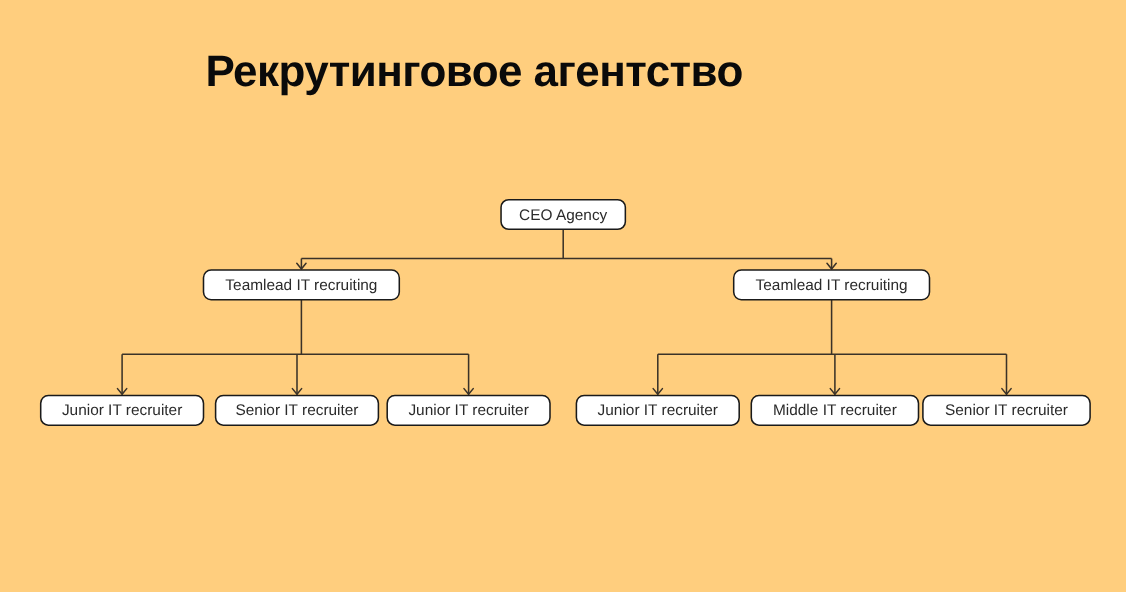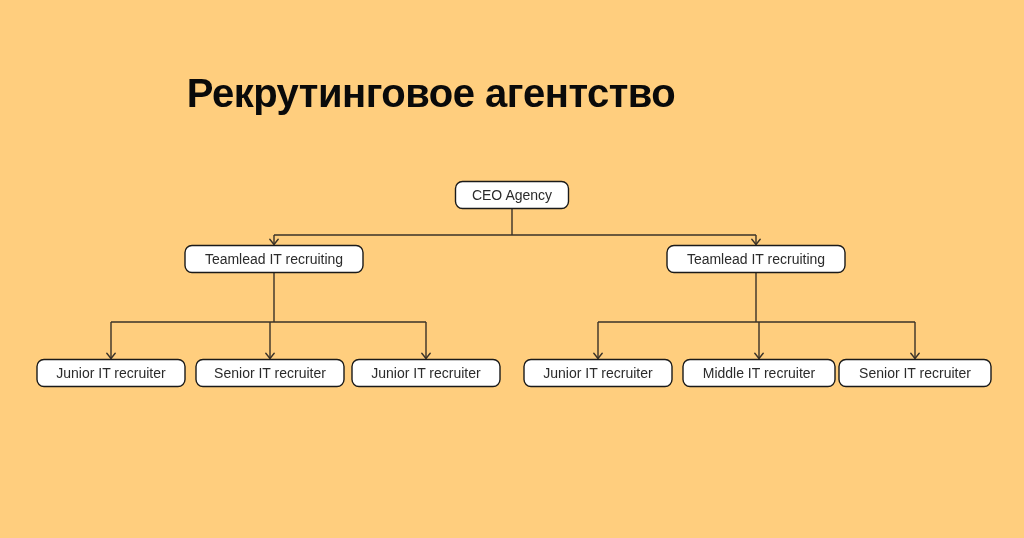--- a/index.html
+++ b/index.html
@@ -24,21 +24,20 @@
     top: 42px;
     width: 862px;
     text-align: center;
     font-family: "Liberation Sans", sans-serif;
     font-weight: 700;
     font-size: 40px;
     letter-spacing: -0.5px;
     color: #0A0A0A;
     line-height: 1.15;
     white-space: nowrap;
-    margin-top: 28px;
   }
   #chart {
     position: absolute;
     left: 0;
     top: 0;
     width: 1024px;
     height: 538px;
   }
   .node-rect {
     fill: #FFFFFF;

